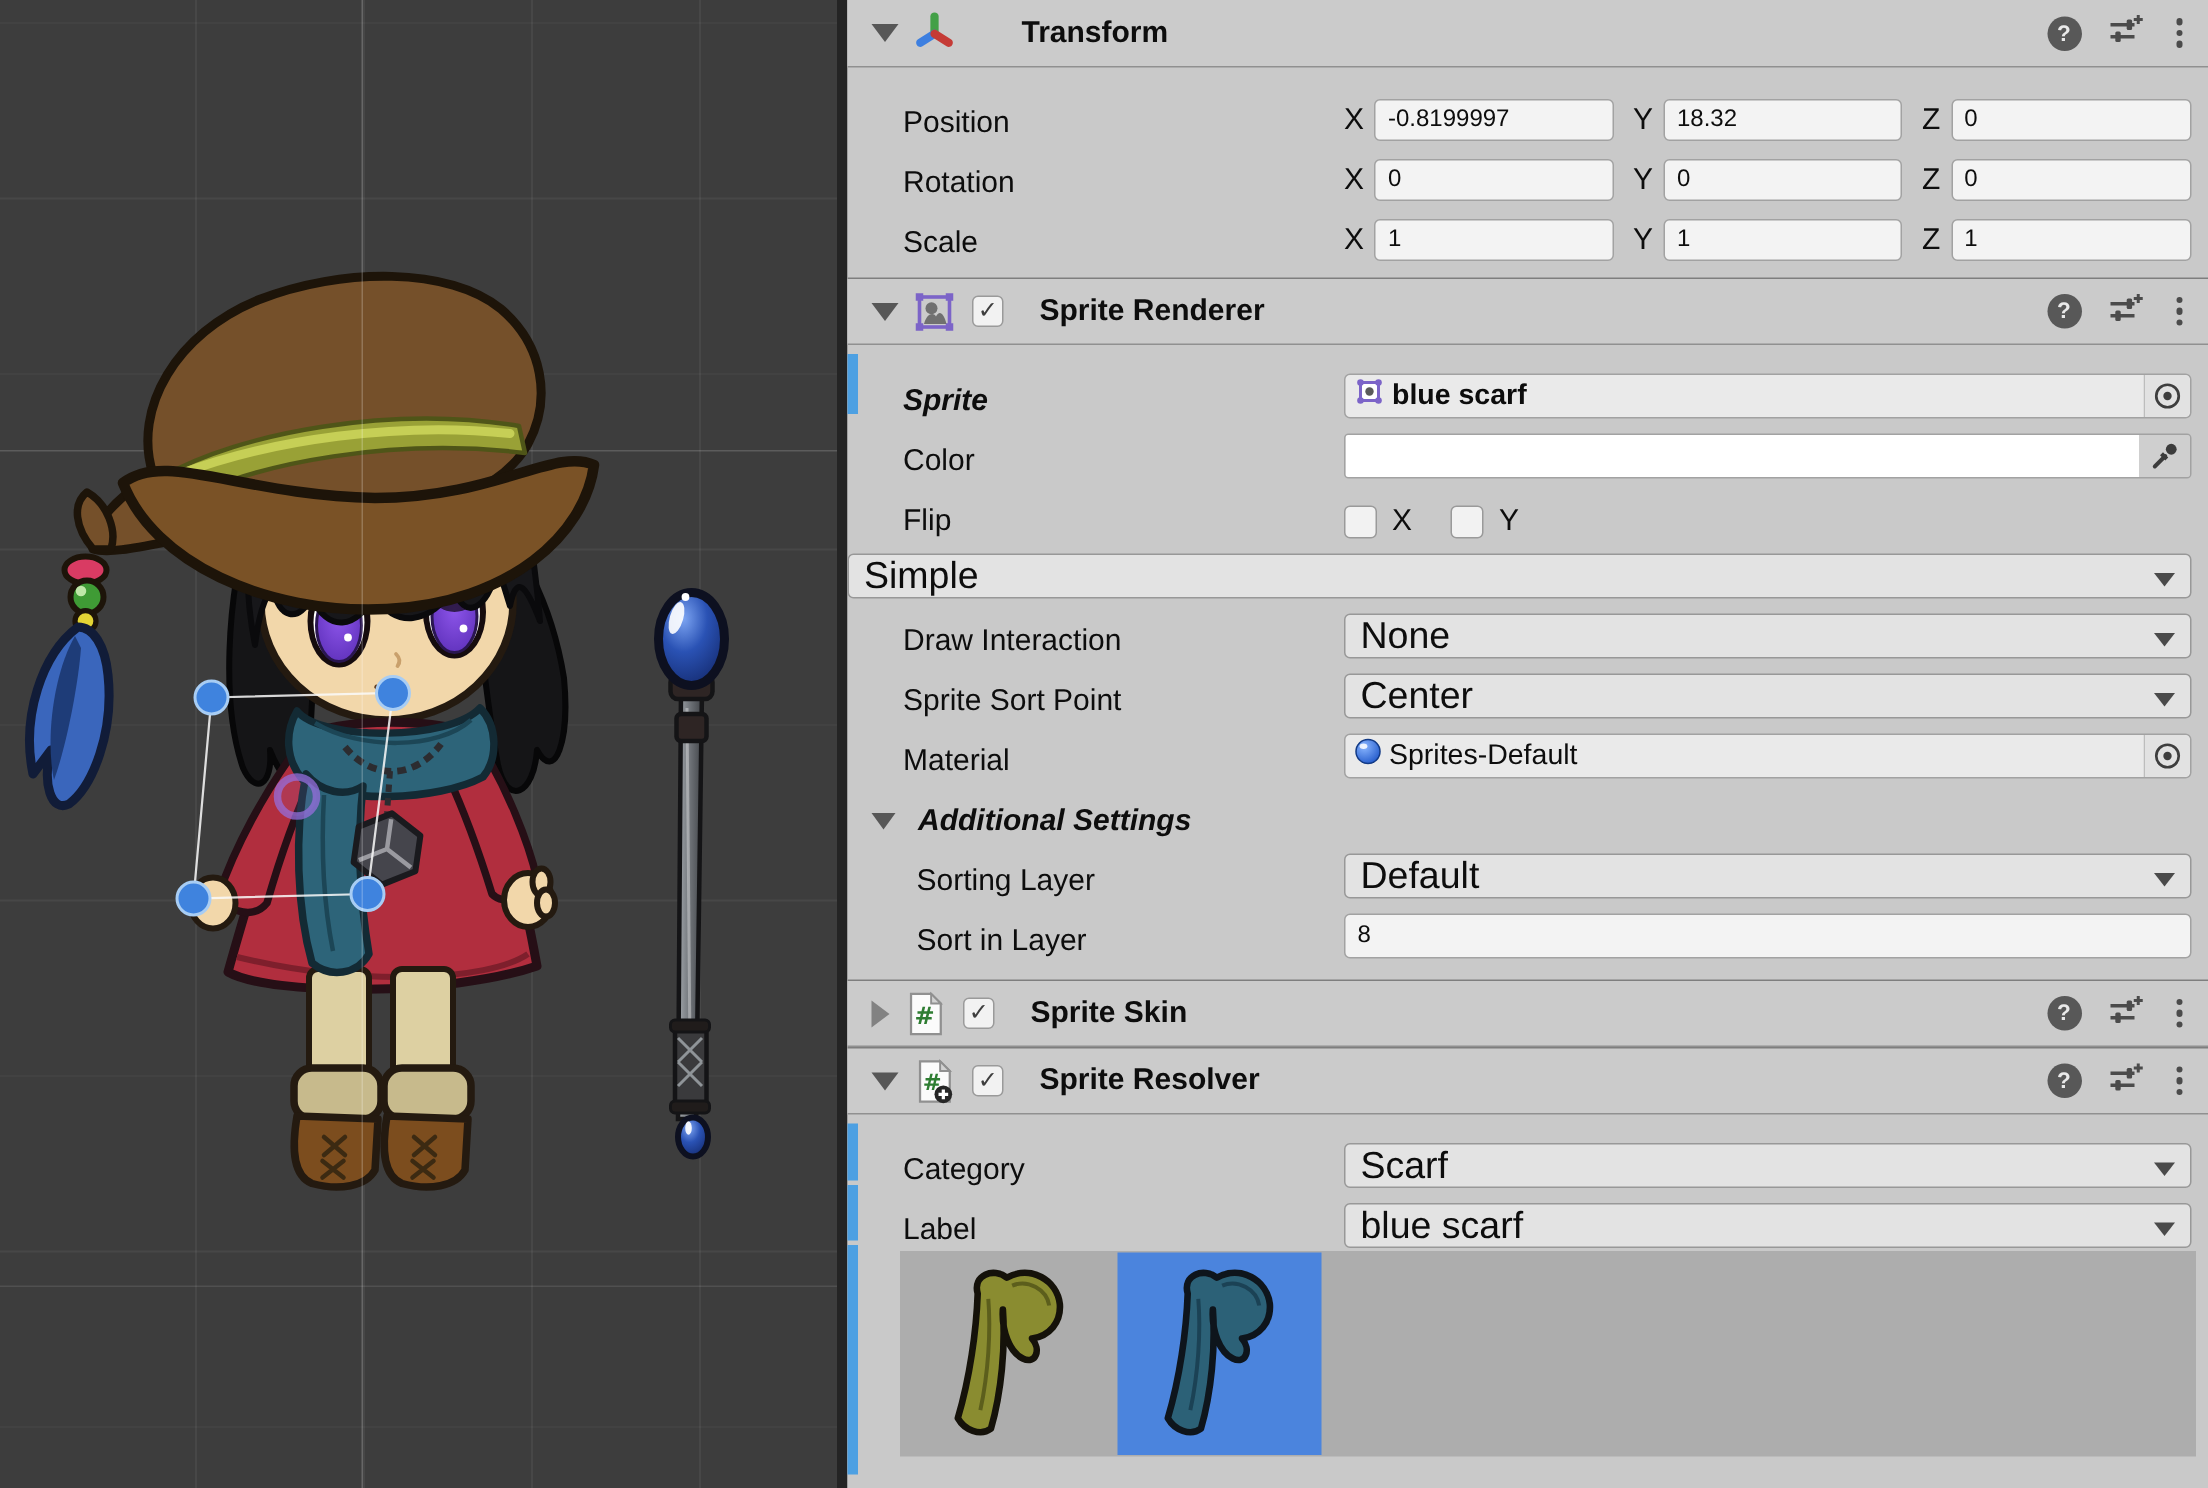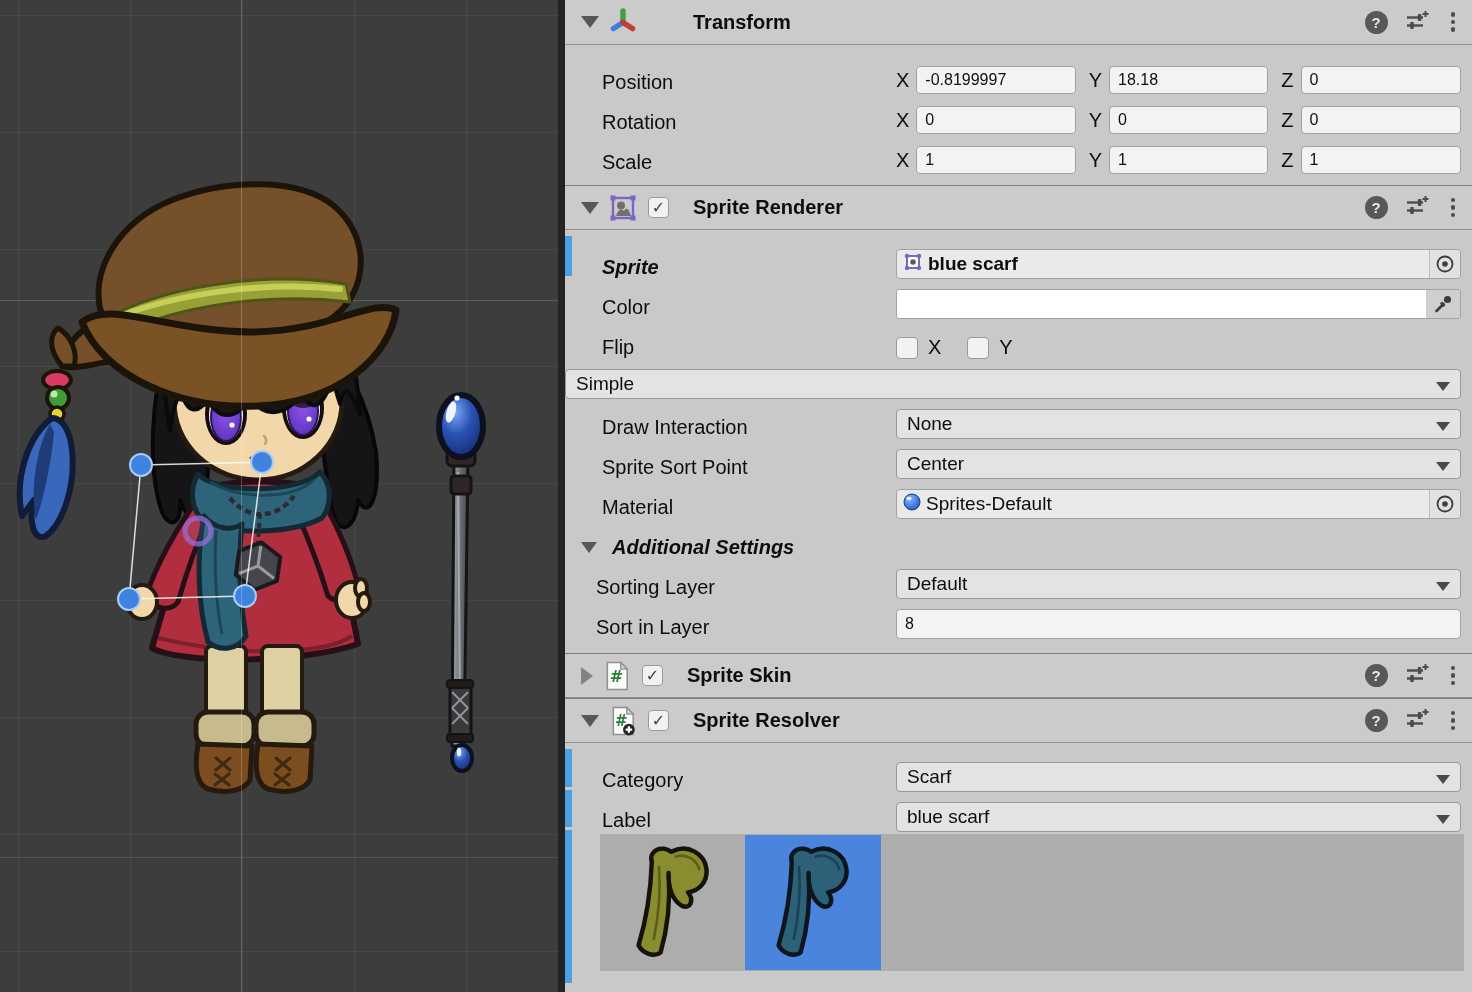--- a/index.html
+++ b/index.html
@@ -43,35 +43,35 @@
   .hdr-btns { position:absolute; right:13px; top:0; height:100%; display:flex; align-items:center; gap:17px; }
   .help-ic { width:23px; height:23px; border-radius:50%; background:#585858; color:#e9e9e9; font-size:15px; font-weight:bold; display:flex; align-items:center; justify-content:center; }
   .kebab { display:flex; flex-direction:column; gap:3px; padding:2px 4px; }
   .kebab i { width:4.5px; height:4.5px; border-radius:50%; background:#4b4b4b; }
 
   .comp-body { padding-top:9px; padding-bottom:11px; }
   .comp-body.sr { padding-bottom:14px; }
   .row { height:40px; display:flex; align-items:flex-end; }
   .rlabel { width:331px; padding-left:37px; font-size:20px; flex:0 0 auto; white-space:nowrap; }
   .rlabel.bold { font-weight:bold;font-style:italic; }
-  .rlabel.indent { padding-left:31px; }
+  .rlabel.indent { padding-left:46px; }
   .controls { flex:1; margin-right:11px; display:flex; align-items:center; }
 
   .xyz { display:grid; grid-template-columns:1fr 1fr 1fr; gap:13px; flex:1; }
   .xyzg { display:flex; align-items:center; }
   .axlab { font-size:20px; margin-right:7px; }
   .tfield {
     flex:1; height:28px; background:#f3f3f3; border:1px solid #a2a2a2; border-radius:4px;
     font-size:16px; line-height:26px; padding:0 8px; overflow:hidden; white-space:nowrap;
   }
   .wide { width:100%; height:30px; line-height:28px; }
 
   .dropdown {
     flex:1; height:30px; background:#e3e3e3; border:1px solid #989898; border-radius:4px;
-    display:flex; align-items:center; padding:0 10px; position:relative; font-size:19px;
+    display:flex; align-items:center; padding:0 10px; position:relative; font-size:25px;
   }
   .dd-arrow { position:absolute; right:10px; top:12px; width:0; height:0;
     border-left:7px solid transparent; border-right:7px solid transparent; border-top:9px solid #4a4a4a; }
 
   .objfield {
     flex:1; height:30px; background:#eaeaea; border:1px solid #a2a2a2; border-radius:4px;
     display:flex; align-items:center; position:relative; font-size:19px; padding-left:5px;
   }
   .objfield .obj-text { margin-left:4px; font-weight:bold; }
   .picker { position:absolute; right:0; top:0; width:31px; height:28px; display:flex; align-items:center; justify-content:center; border-left:1px solid #bdbdbd; background:#e2e2e2; border-radius:0 4px 4px 0; }
@@ -254,21 +254,21 @@
       <div class="fold down"></div>
       <div class="comp-icon">
         <svg width="30" height="30" viewBox="0 0 30 30">
             <g stroke-linecap="round" stroke-width="5.5" fill="none">
           <path d="M15 14 V4" stroke="#43a047"></path>
               <path d="M15 15.5 L5.5 21.5" stroke="#3d7fe0"></path>
               <path d="M15 15.5 L24.5 21.5" stroke="#c53b36"></path>
         </g>
           </svg>
       </div>
-      <div class="comp-title" style="margin-left:55px">Transform</div>
+      <div class="comp-title" style="margin-left:43px">Transform</div>
       <div class="hdr-btns">
         <div class="help-ic">?</div>
         <div>
           <svg width="25" height="25" viewBox="0 0 25 25" fill="#4b4b4b">
               <g stroke="#4b4b4b" stroke-width="2.4">
             <line x1="2" y1="9.5" x2="18" y2="9.5"></line>
                 <line x1="2" y1="17.5" x2="18" y2="17.5"></line>
             <line x1="20.5" y1="3" x2="20.5" y2="9" stroke-width="2"></line>
                 <line x1="17.5" y1="6" x2="23.5" y2="6" stroke-width="2"></line>
           </g>
@@ -287,21 +287,21 @@
       <div class="row">
         <div class="rlabel">Position</div>
         <div class="controls">
             <div class="xyz">
           <div class="xyzg">
                 <span class="axlab">X</span>
                 <div class="tfield">-0.8199997</div>
               </div>
           <div class="xyzg">
                 <span class="axlab">Y</span>
-                <div class="tfield">18.18</div>
+                <div class="tfield">18.32</div>
               </div>
           <div class="xyzg">
                 <span class="axlab">Z</span>
                 <div class="tfield">0</div>
               </div>
         </div>
           </div>
       </div>
       <div class="row">
         <div class="rlabel">Rotation</div>

